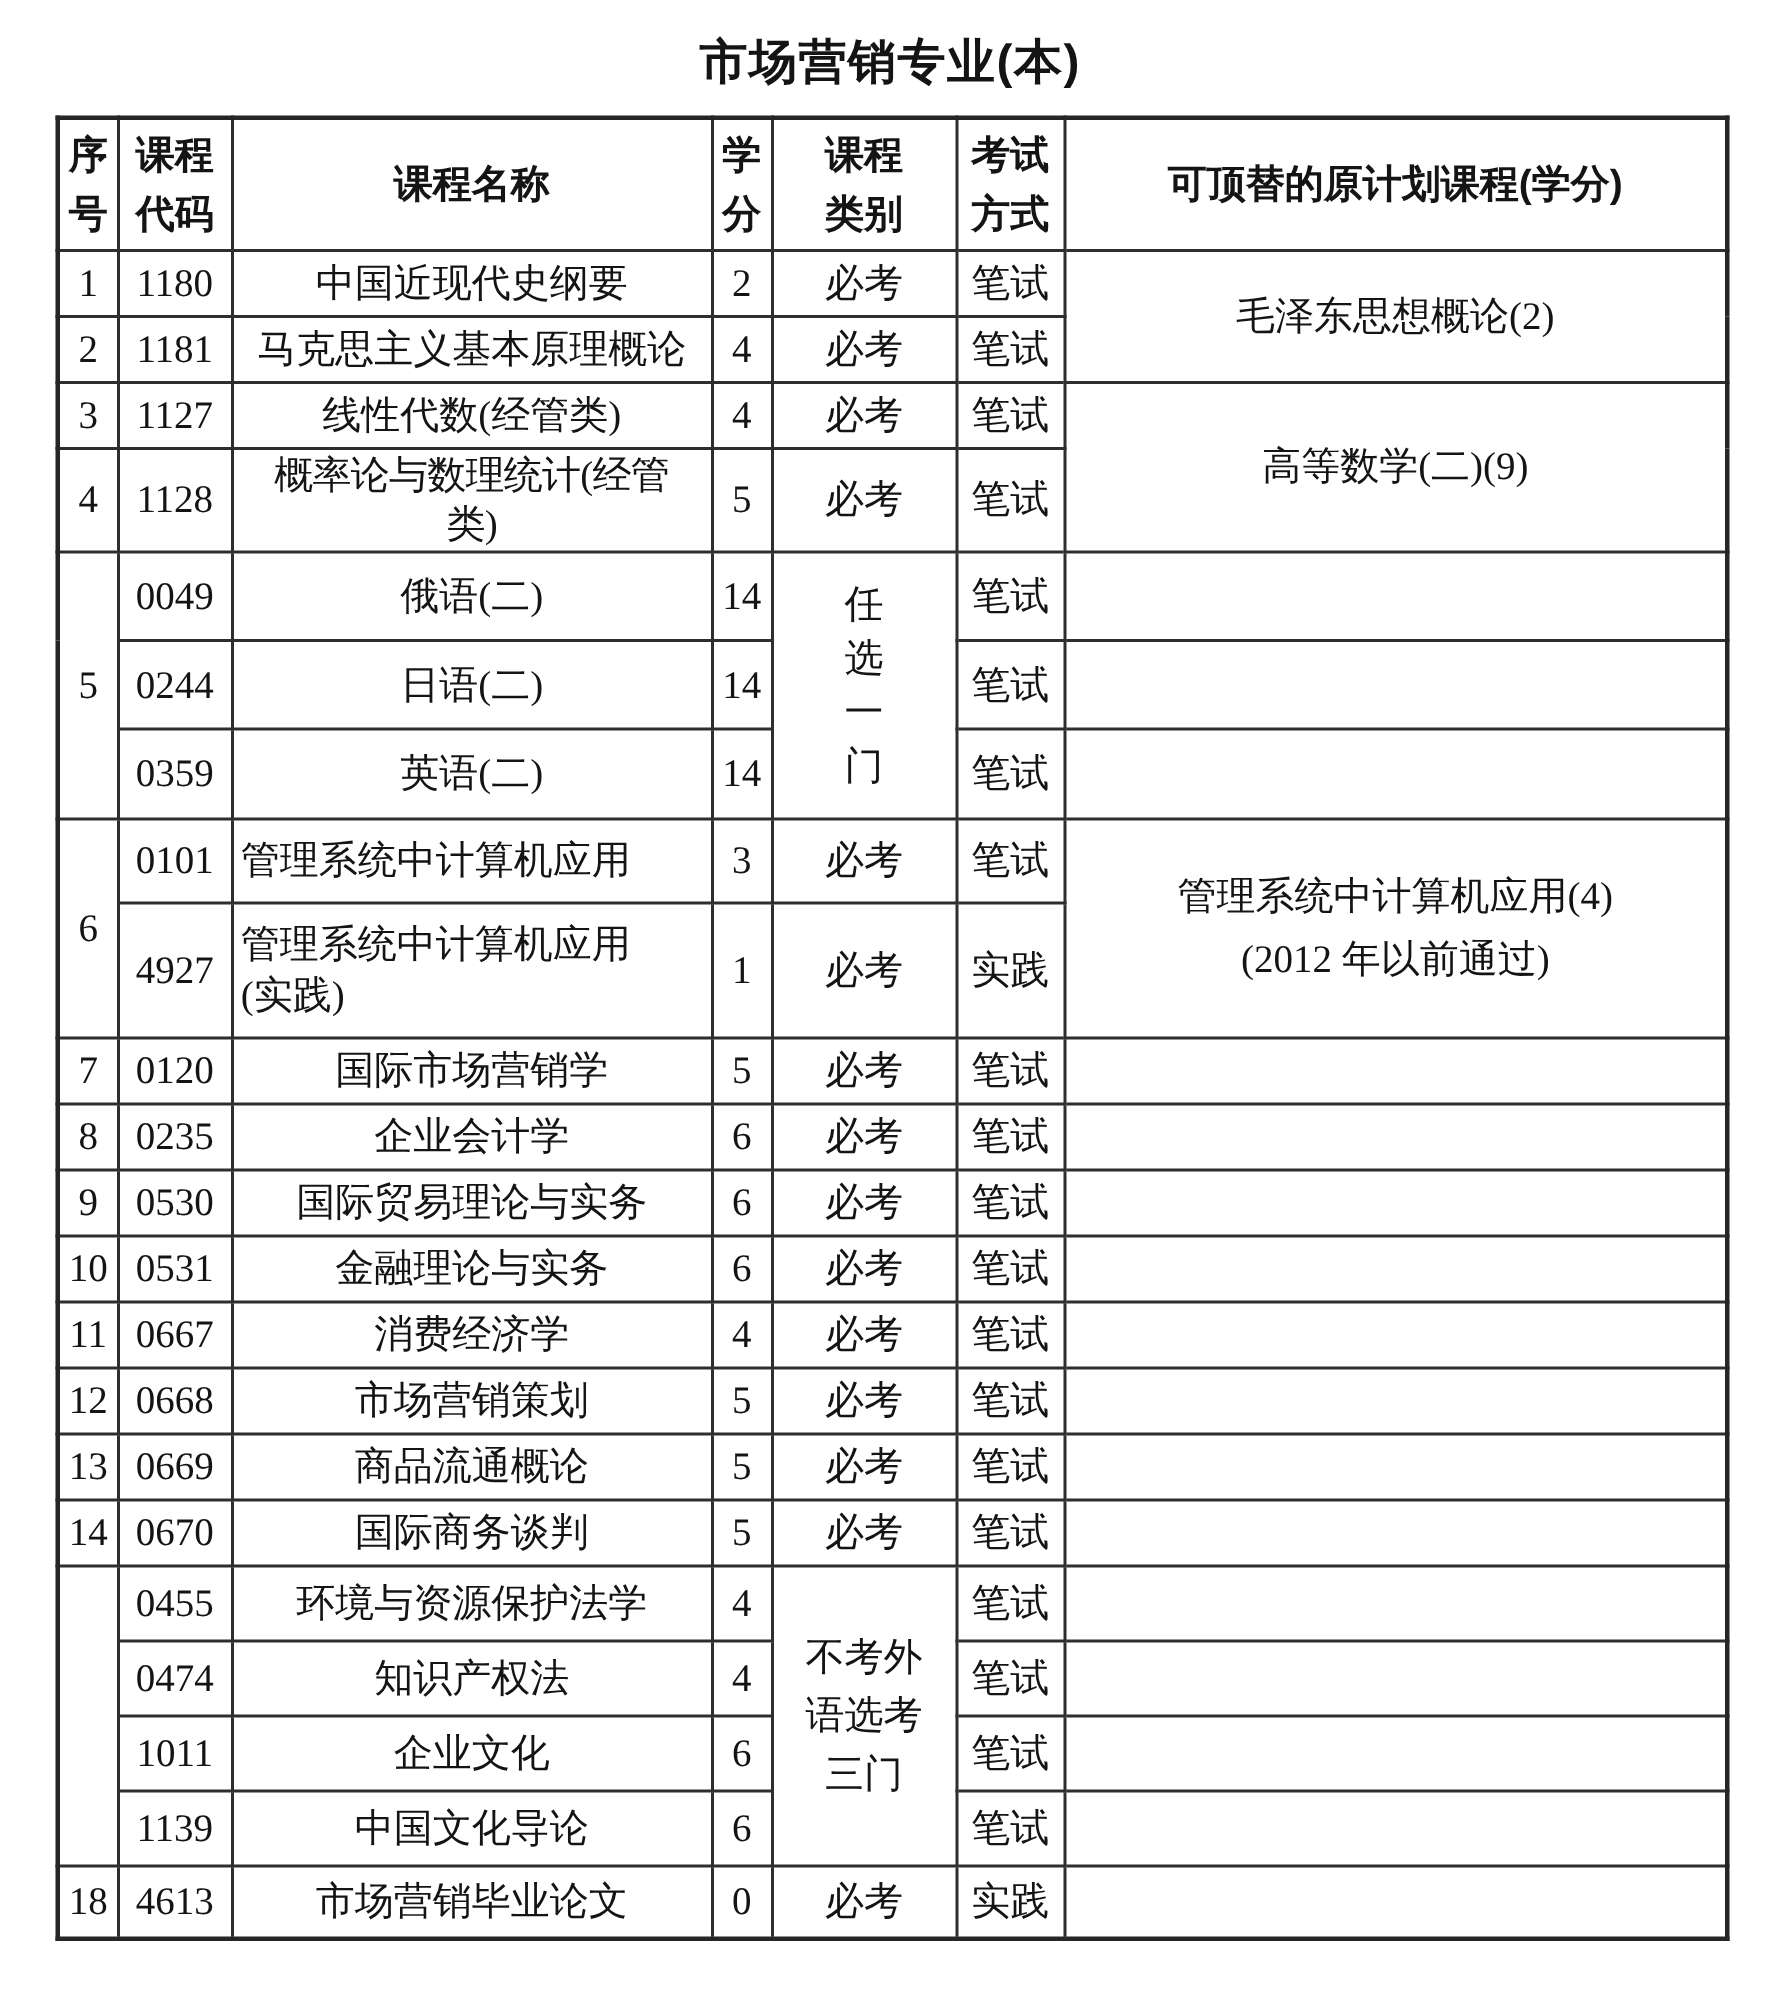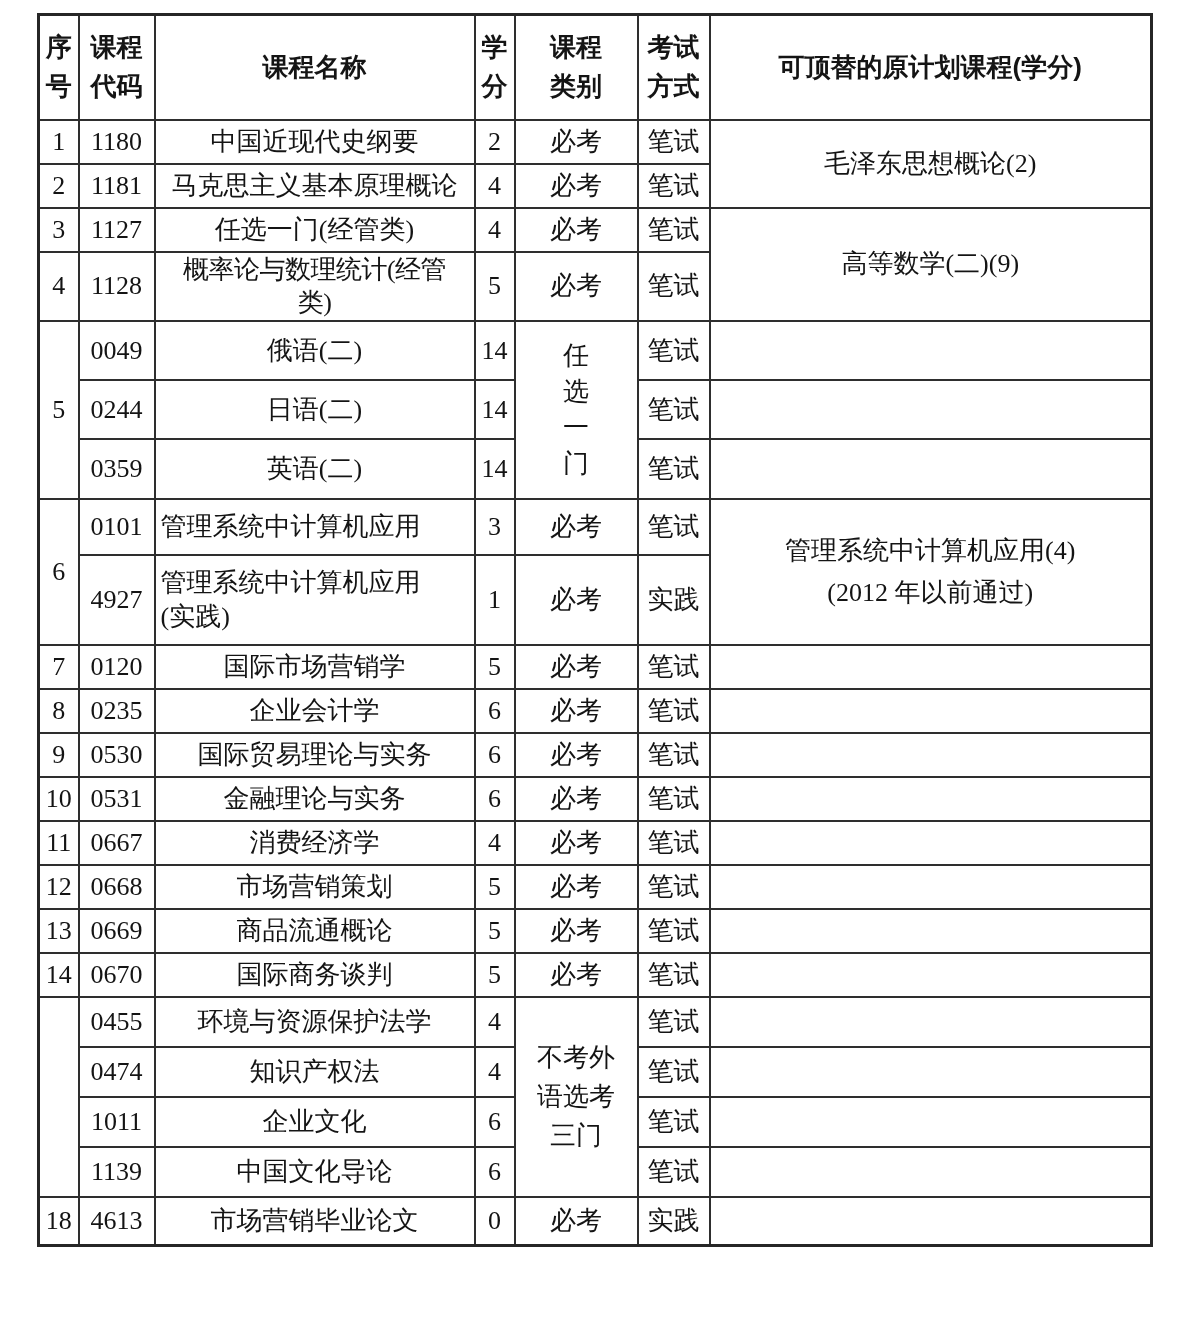--- a/index.html
+++ b/index.html
@@ -39,39 +39,40 @@
     font-size:26px;
     line-height:1.3;
     overflow:hidden;
   }
   th{
     font-family:"Liberation Sans","DejaVu Sans",sans-serif;
     font-weight:bold;
     line-height:1.5;
   }
   .hdr-narrow{width:2.4em;margin:0 auto;word-break:break-all;}
-  tr.hh{height:105px;}
+  tr.hh{height:88px;}
   tr.h44{height:44px;}
   tr.h54{height:54px;}
   tr.h56{height:56px;}
   tr.h90{height:90px;}
   tr.h50{height:50px;}
   tr.h49{height:49px;}
   .c-name{padding:0 14px;}
   .ta-left{text-align:left;padding-left:5px;}
   .tight{font-size:26px;letter-spacing:-0.5px;}
   .vtext{width:27px;margin:16px auto;word-break:break-all;line-height:1.38;}
   .cat-wrap{width:80px;margin:0 auto;word-break:break-all;line-height:1.5;}
   .no-group{line-height:1.55;padding-left:48px;}
   .rep-two{line-height:1.6;border-radius:20px;}
 </style>
 </head>
 <body>
 
 <div class="sheet">
+  <div class="doc-title">市场营销专业(本)</div>
 
   <table class="course">
     <colgroup>
       <col style="width:40px">
         <col style="width:76px">
         <col style="width:320px">
       <col style="width:40px">
         <col style="width:123px">
         <col style="width:72px">
         <col style="width:442px">
@@ -107,21 +108,21 @@
         <td>2</td>
         <td>1181</td>
         <td class="c-name">马克思主义基本原理概论</td>
         <td>4</td>
         <td>必考</td>
         <td>笔试</td>
       </tr>
       <tr class="h44">
         <td>3</td>
         <td>1127</td>
-        <td class="c-name">任选一门(经管类)</td>
+        <td class="c-name">线性代数(经管类)</td>
         <td>4</td>
         <td>必考</td>
         <td>笔试</td>
         <td rowspan="2">高等数学(二)(9)</td>
       </tr>
       <tr class="h44">
         <td>4</td>
         <td>1128</td>
         <td class="c-name tight">概率论与数理统计(经管类)</td>
         <td>5</td>

